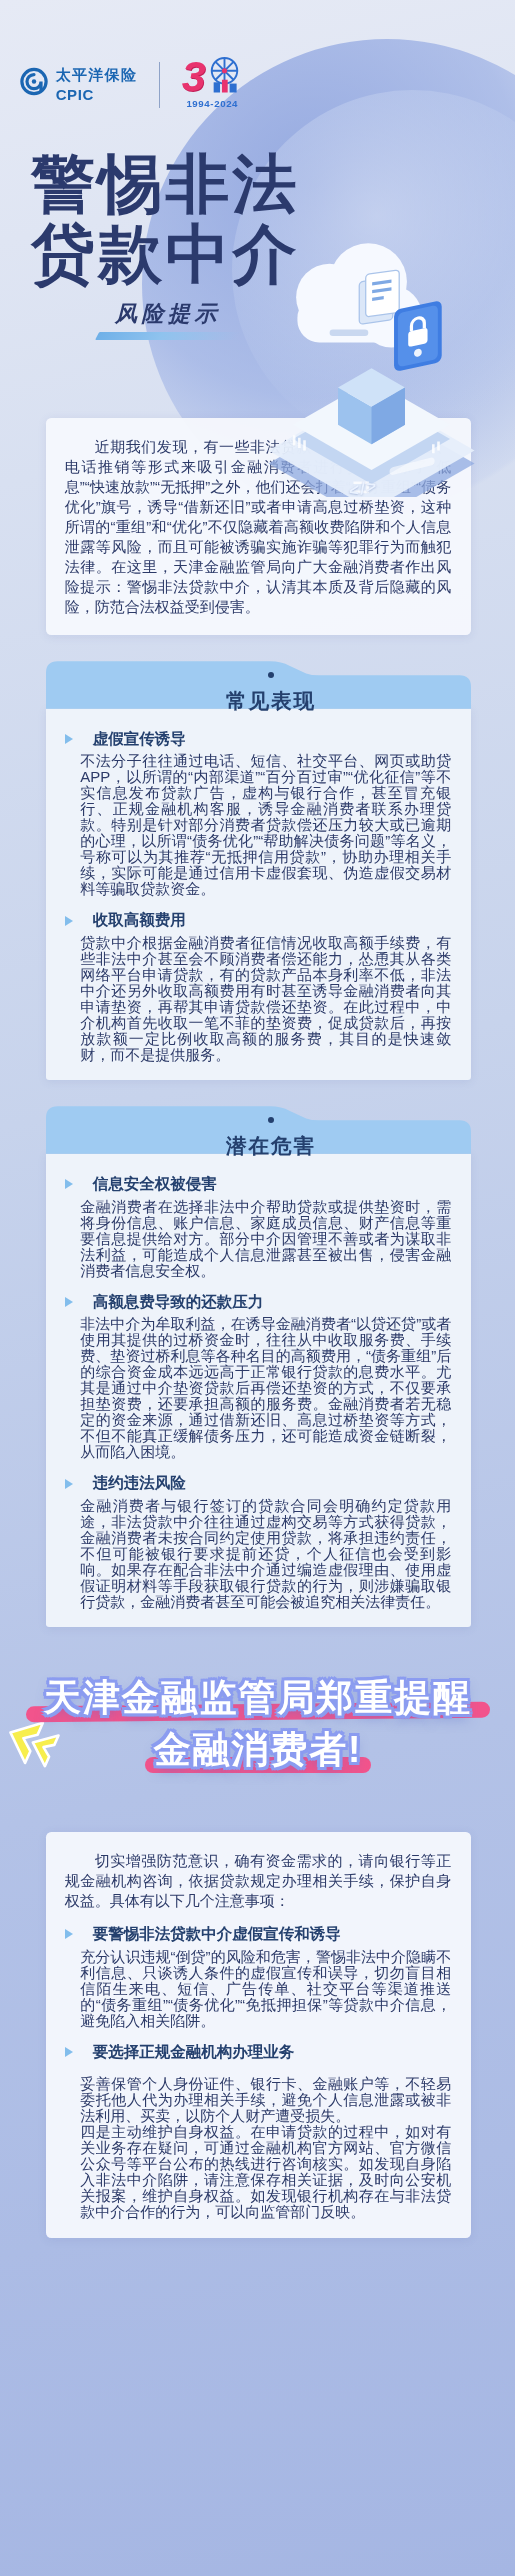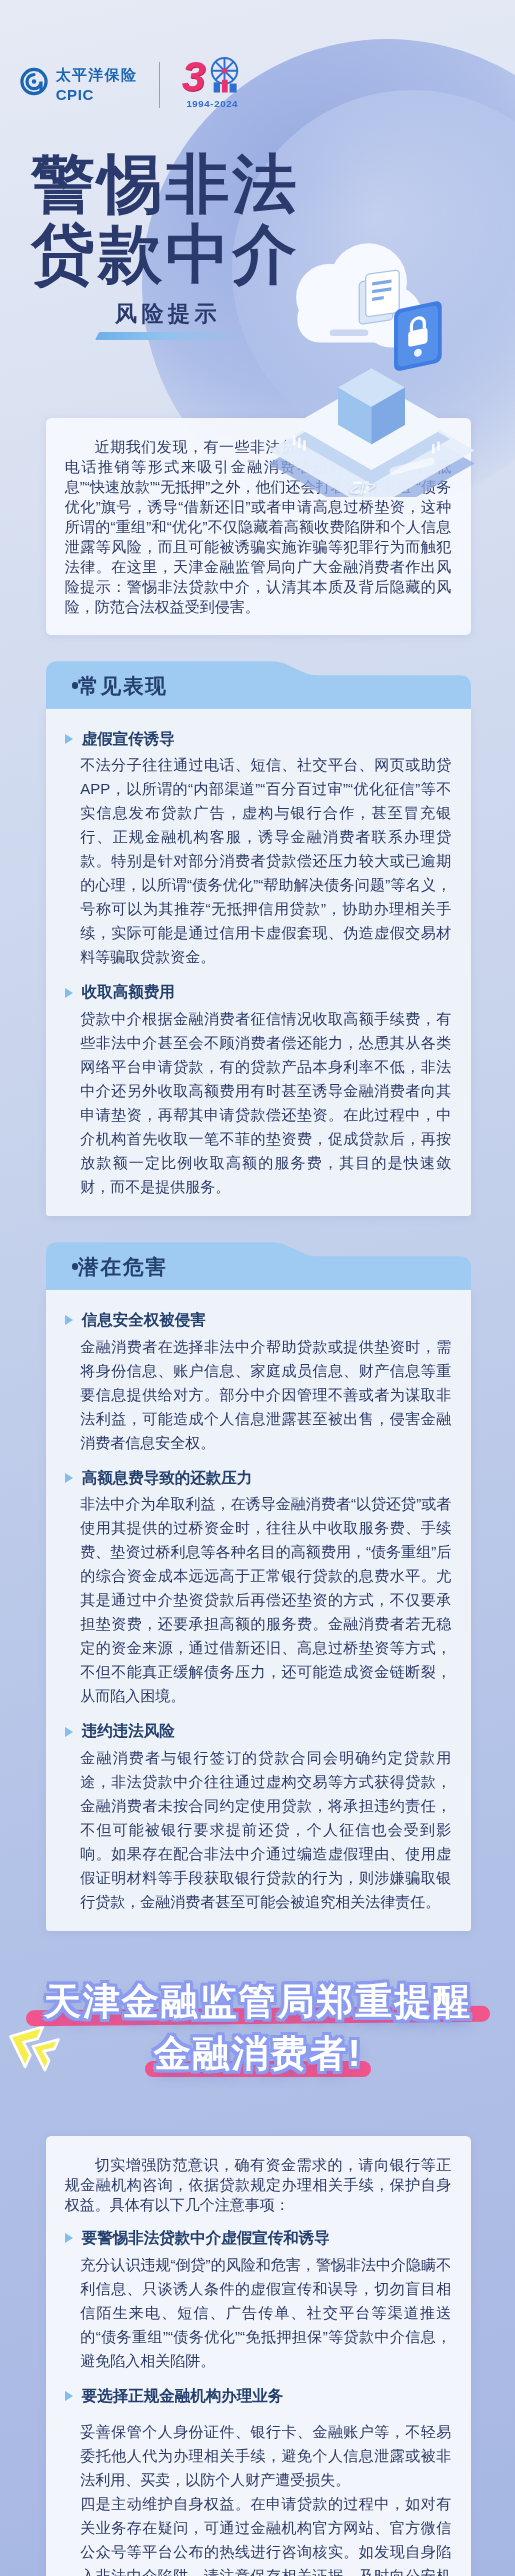--- a/index.html
+++ b/index.html
@@ -21,51 +21,51 @@
   .cpic-text .en{font-size:15px;font-weight:bold;color:#1b66b2;letter-spacing:0.6px;margin-top:1.3px;}
   .logo-divider{width:0.6px;height:46px;background:#8fa3c8;}
   .anniv{display:flex;flex-direction:column;align-items:center;margin-top:-5.2px;}
   .anniv-mark{display:flex;align-items:flex-end;}
   .anniv-three{font-size:43px;line-height:39px;font-weight:900;font-style:italic;color:#e8336e;text-shadow:0.6px 0.6px 0 #c11e57;}
   .anniv-years{font-size:9.7px;font-weight:bold;color:#2e6fd0;letter-spacing:0.6px;margin-top:1.9px;}
   
   .hero{position:relative;padding-top:27px;height:213px;}
   .hero-title{position:relative;margin:0 0 0 31px;font-size:64px;line-height:1.09;font-weight:900;
     color:#2b3a6d;letter-spacing:3.2px;z-index:2;}
-  .subtitle-wrap{position:relative;margin:9px 0 0 97px;width:142px;text-align:center;z-index:2;}
+  .subtitle-wrap{position:relative;margin:9px 0 0 97px;width:142px;text-align:center;z-index:2;font-style:italic;}
   .subtitle{font-size:22px;font-weight:bold;color:#2b3a6d;letter-spacing:4.5px;}
   .subtitle-bar{margin-top:3.2px;height:8.4px;border-radius:1.3px;transform:skewX(-28deg);
     background:linear-gradient(90deg,#6fb0e8 0%,#8fc3ee 45%,rgba(150,195,238,0) 100%);}
   .hero-illu{position:absolute;right:6.4px;top:97px;width:277px;height:277px;z-index:1;pointer-events:none;}
   .illu-code{position:absolute;right:132px;top:259px;font-size:17px;font-weight:bold;color:#eaf2ff;
     letter-spacing:1.3px;transform:skewY(-14deg);z-index:2;text-shadow:0 0.6px 1.9px rgba(60,90,160,.4);}
   
   .card{position:relative;width:425px;margin:0 auto;box-sizing:border-box;}
   .plain-card{background:rgba(245,248,253,.95);border-radius:5.2px;padding:19.3px 19.3px 18px 19.3px;
     box-shadow:0 1.9px 9px rgba(90,110,170,.12);}
   .intro-card{margin-top:55px;}
   .body-text{font-size:15px;line-height:20px;text-align:justify;color:#2c3a68;margin:0;}
   .indent{text-indent:2em;}
   
   .section-card{margin-top:26px;}
   .tab-head{position:relative;height:48px;}
   .tab-head svg{position:absolute;left:0;top:0;display:block;}
-  .tab-label{position:relative;display:flex;align-items:center;padding:10.3px 0 0 26px;}
+  .tab-label{position:relative;display:flex;align-items:center;gap:9px;padding:10.3px 0 0 26px;flex-direction:column;}
   .sec-dot{width:6.4px;height:6.4px;border-radius:50%;background:#24406e;}
   .sec-title{font-size:20.6px;font-weight:bold;color:#24406e;letter-spacing:1.9px;}
   .sec-body{background:#eef3fa;border-radius:0 0 3.2px 3.2px;padding:19.3px 19.3px 17px 19.3px;
     box-shadow:0 1.9px 9px rgba(90,110,170,.12);}
   
   .item{margin-top:13px;}
   .item:first-child{margin-top:0;}
-  .item-title{position:relative;display:flex;align-items:center;gap:9px;margin:0 0 3.9px 0;
+  .item-title{position:relative;display:flex;align-items:center;gap:20px;margin:0 0 3.9px 0;
     font-size:15.5px;font-weight:bold;color:#24406e;}
   .tri{width:0;height:0;border-top:5.8px solid transparent;border-bottom:5.8px solid transparent;
     border-left:8.4px solid #82bdec;flex:none;}
-  .item-body{margin:0 0 0 15.5px;font-size:15px;line-height:24px;text-align:justify;color:#2c3a68;}
+  .item-body{margin:0 0 0 15.5px;font-size:15px;line-height:16px;text-align:justify;color:#2c3a68;}
   .item-body + .item-body{margin-top:0;}
   
   .reminder{position:relative;margin-top:46px;text-align:center;z-index:2;}
   .rem-arrow{position:absolute;left:-5.2px;top:41px;z-index:1;}
   .rem-line{position:relative;display:block;width:fit-content;margin:0 auto;}
   .rem-line + .rem-line{margin-top:1.3px;}
   .rem-text{position:relative;z-index:2;font-size:37px;font-weight:900;color:#ffffff;letter-spacing:1.9px;
     text-shadow:-2.6px -2.6px 0 #8b9cf0,2.6px -2.6px 0 #8b9cf0,-2.6px 2.6px 0 #8b9cf0,2.6px 2.6px 0 #8b9cf0,
       -3.2px 0 0 #8b9cf0,3.2px 0 0 #8b9cf0,0 -3.2px 0 #8b9cf0,0 3.2px 0 #8b9cf0,0 5.8px 10.3px rgba(90,110,200,.5);}
   .pink-bar{position:absolute;z-index:1;left:-18px;right:-18px;bottom:3.2px;height:16px;border-radius:8.4px;

